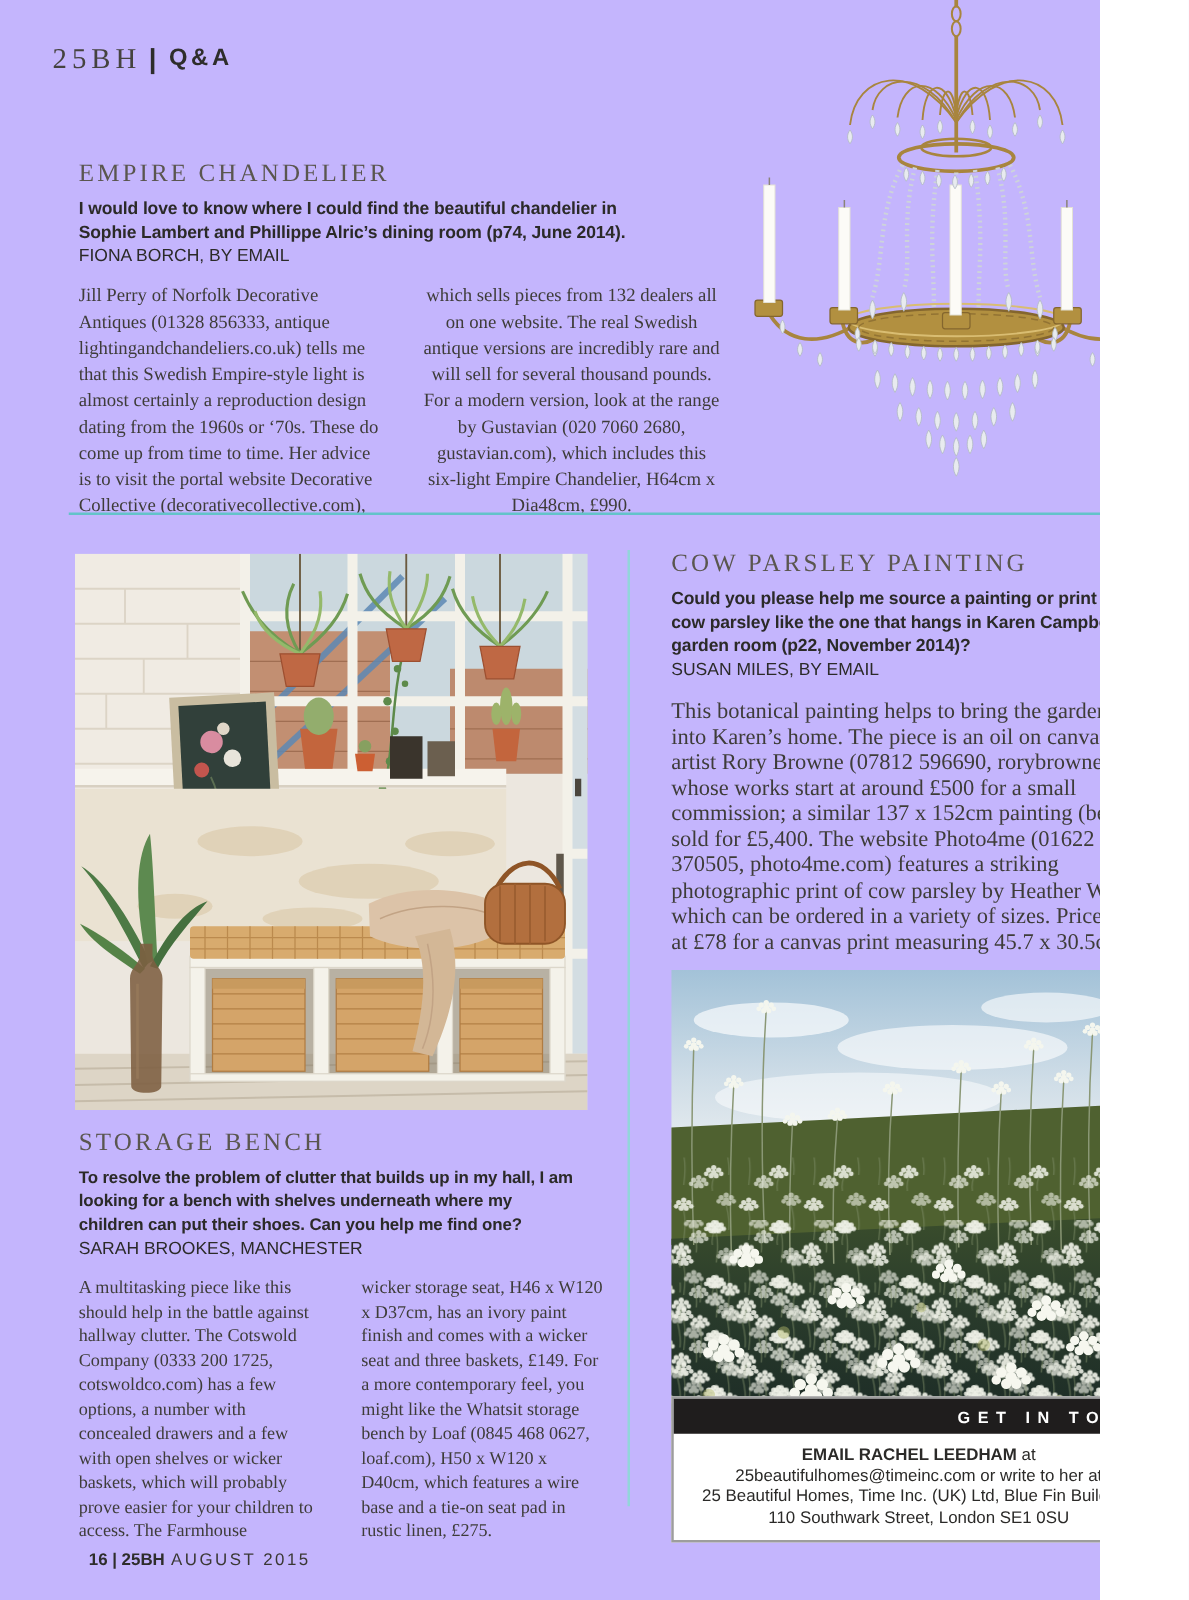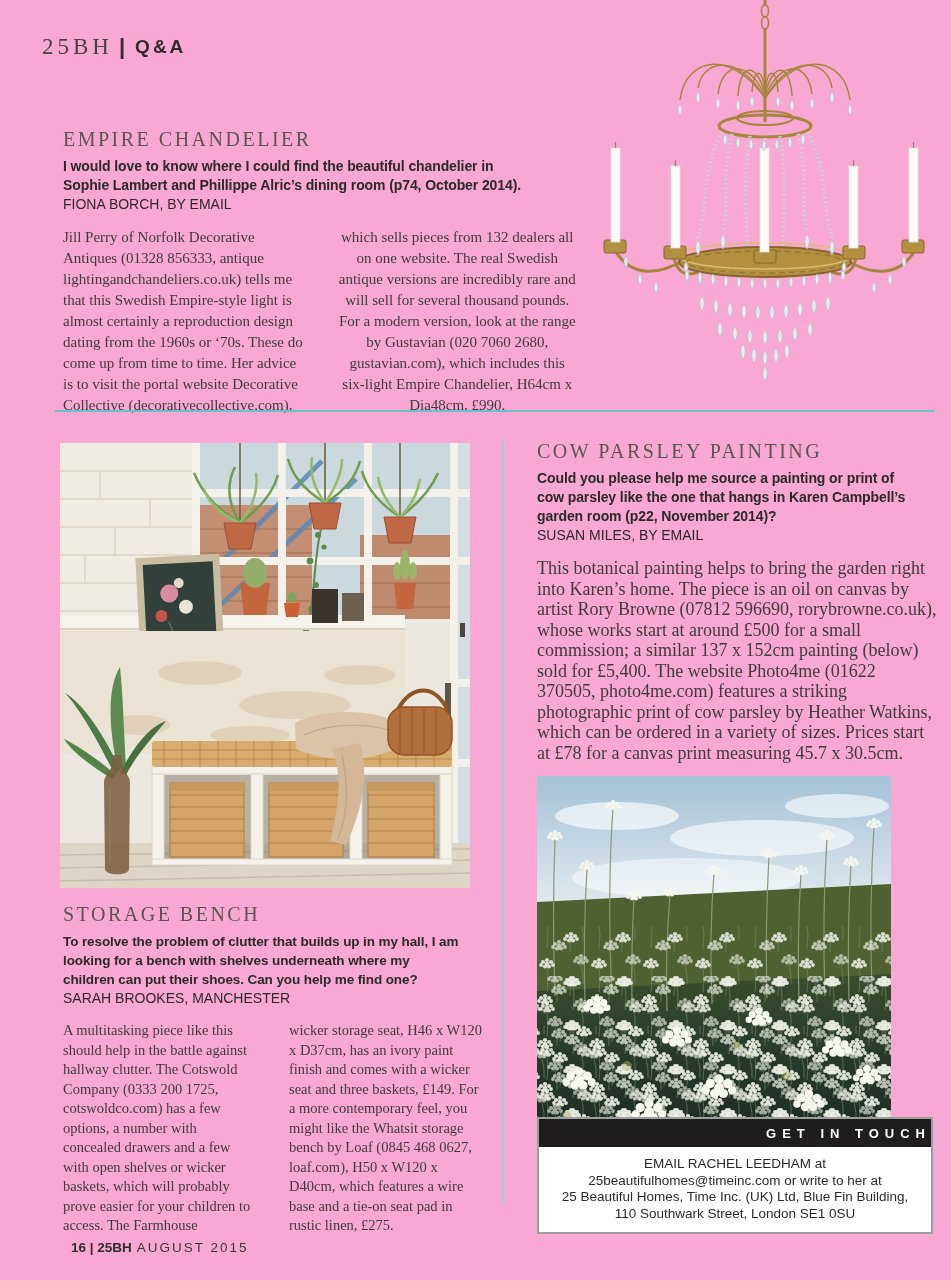--- a/index.html
+++ b/index.html
@@ -1,16 +1,16 @@
 <!DOCTYPE html>
 <html><head>
 <meta charset="utf-8">
 <style>
   html,body{margin:0;padding:0;background:#ffffff;}
-  .page{position:relative;width:951px;height:1280px;background:#f9a8d4;overflow:hidden;
+  .page{position:relative;width:880px;height:1280px;background:#c4b5fd;overflow:hidden;
         font-family:"Liberation Sans",sans-serif;}
 
   
   .masthead{position:absolute;left:42px;top:34px;display:flex;align-items:center;color:#3f3d39;}
   .masthead .brand{font-family:"Liberation Serif",serif;font-size:23px;letter-spacing:4px;color:#45433f;}
   .masthead .bar{font-size:22px;font-weight:700;margin:0 10px 0 6px;color:#2e2d2b;}
   .masthead .section{font-size:19px;font-weight:700;letter-spacing:3px;color:#2e2d2b;}
 
   
   .qa-block{position:absolute;}
@@ -38,21 +38,21 @@
   .photo{position:absolute;display:block;}
   .photo-chandelier{left:580px;top:0;}
   .photo-hall{left:60px;top:443px;}
   .photo-painting{display:block;margin-top:13px;}
 
   
   .git{position:absolute;left:537px;top:1117px;width:396px;border:2px solid #9d9d9d;background:#ffffff;box-sizing:border-box;}
   .git-head{background:#1f1d1d;color:#ffffff;text-align:right;font-size:13px;font-weight:700;
             letter-spacing:6px;padding:7px 0 6px 0;}
   .git-body{padding:9px 12px 10px 12px;text-align:center;font-size:13.5px;color:#2b2a28;line-height:16.5px;}
-  .git-line1 b{font-weight:400;}
+  .git-line1 b{font-weight:700;}
   .git-line{font-weight:400;}
 
   
   .folio{position:absolute;left:71px;top:1240px;font-size:13.5px;color:#2e2d2b;}
   .folio .b{font-weight:700;}
   .folio .issue{font-weight:400;letter-spacing:2px;margin-left:5px;color:#3a3834;}
 </style>
 </head>
 <body>
 
@@ -214,21 +214,21 @@
         <use href="#td2" x="174" y="348"></use>
         <use href="#td2" x="185" y="350"></use>
       <use href="#td2" x="196" y="348"></use>
         <use href="#td2" x="207" y="344"></use>
       <use href="#td2" x="185" y="366"></use>
     </g>
   </svg>
 
   <section class="qa-block empire" style="left:63px;top:128px;width:515px;">
     <h2 class="qa-title">EMPIRE CHANDELIER</h2>
-    <p class="qa-question">I would love to know where I could find the beautiful chandelier in Sophie Lambert and Phillippe Alric’s dining room (p74, October 2014).</p>
+    <p class="qa-question">I would love to know where I could find the beautiful chandelier in Sophie Lambert and Phillippe Alric’s dining room (p74, June 2014).</p>
     <p class="qa-asker">FIONA BORCH, BY EMAIL</p>
     <div class="qa-cols">
       <p class="qa-col" style="margin:0;">Jill Perry of Norfolk Decorative Antiques (01328 856333, antique lightingandchandeliers.co.uk) tells me that this Swedish Empire-style light is almost certainly a reproduction design dating from the 1960s or ‘70s. These do come up from time to time. Her advice is to visit the portal website Decorative Collective (decorativecollective.com),</p>
       <p class="qa-col" style="margin:0;">which sells pieces from 132 dealers all on one website. The real Swedish antique versions are incredibly rare and will sell for several thousand pounds. For a modern version, look at the range by Gustavian (020 7060 2680, gustavian.com), which includes this six-light Empire Chandelier, H64cm x Dia48cm, £990.</p>
     </div>
   </section>
 
   <div class="rule-h"></div>
   <div class="rule-v"></div>
 

